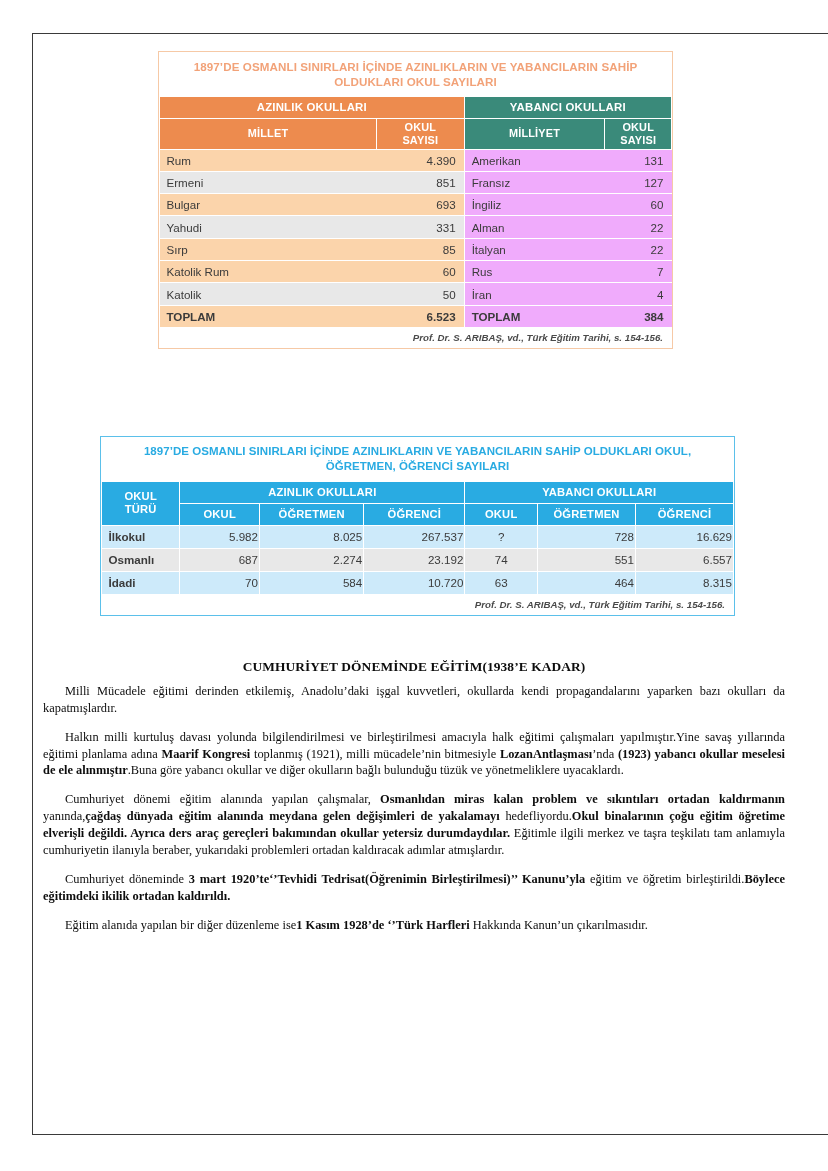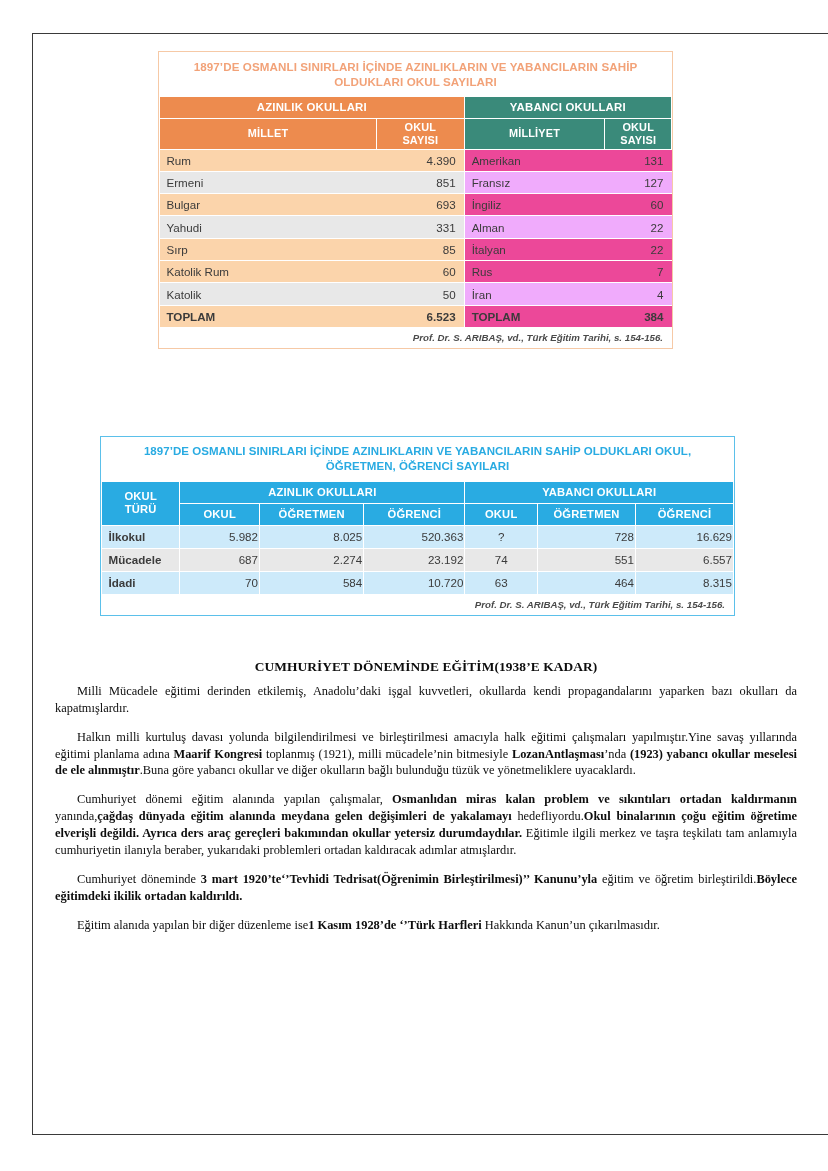--- a/index.html
+++ b/index.html
@@ -92,21 +92,21 @@
   .t1 td {
     font-size: 11.6px;
     color: #3b3b3b;
     height: 21.3px;
     border-bottom: 1.4px solid #ffffff;
   }
   .t1 .lbl { padding-left: 7px; text-align: left; }
   .t1 .num { padding-right: 8px; text-align: right; }
   .t1 tr.odd .o { background: #fbd4ab; }
   .t1 tr.even .o { background: #e8e8e8; }
-  .t1 tr.odd .g { background: #ec4899; }
+  .t1 tr.odd .g { background: #f0abfc; }
   .t1 tr.even .g { background: #f0abfc; }
   .t1 tr.total td { font-weight: bold; }
   .t1 .sep-l { border-left: 1.4px solid #ffffff; }
 
   .cite {
     font-family: "Liberation Sans", sans-serif;
     font-size: 9.7px;
     font-style: italic;
     font-weight: bold;
     color: #4a4a4a;
@@ -158,21 +158,21 @@
     font-weight: bold;
   }
   .t2 .num { text-align: right; padding-right: 1px; }
   .t2 .num.ctr { text-align: center; padding-right: 0; }
   .t2 tr.odd td { background: #cdeafa; }
   .t2 tr.even td { background: #e8e8e8; }
 
   
   .prose {
     position: absolute;
-    left: 22px;
+    left: 10px;
     top: 625px;
     width: 742px;
     font-family: "Liberation Serif", serif;
     color: #0d0d0d;
   }
   .doc-title {
     text-align: center;
     font-size: 13.4px;
     font-weight: bold;
     letter-spacing: 0.1px;
@@ -296,27 +296,27 @@
           <td class="h-blue">OKUL</td>
           <td class="h-blue">ÖĞRETMEN</td>
           <td class="h-blue">ÖĞRENCİ</td>
         </tr>
       </tbody>
       <tbody class="t2">
         <tr class="odd">
           <td class="lbl">İlkokul</td>
           <td class="num">5.982</td>
           <td class="num">8.025</td>
-          <td class="num">520.363</td>
+          <td class="num">267.537</td>
           <td class="num ctr">?</td>
           <td class="num">728</td>
           <td class="num">16.629</td>
         </tr>
         <tr class="even">
-          <td class="lbl">Mücadele</td>
+          <td class="lbl">Osmanlı</td>
           <td class="num">687</td>
           <td class="num">2.274</td>
           <td class="num">23.192</td>
           <td class="num ctr">74</td>
           <td class="num">551</td>
           <td class="num">6.557</td>
         </tr>
         <tr class="odd">
           <td class="lbl">İdadi</td>
           <td class="num">70</td>

